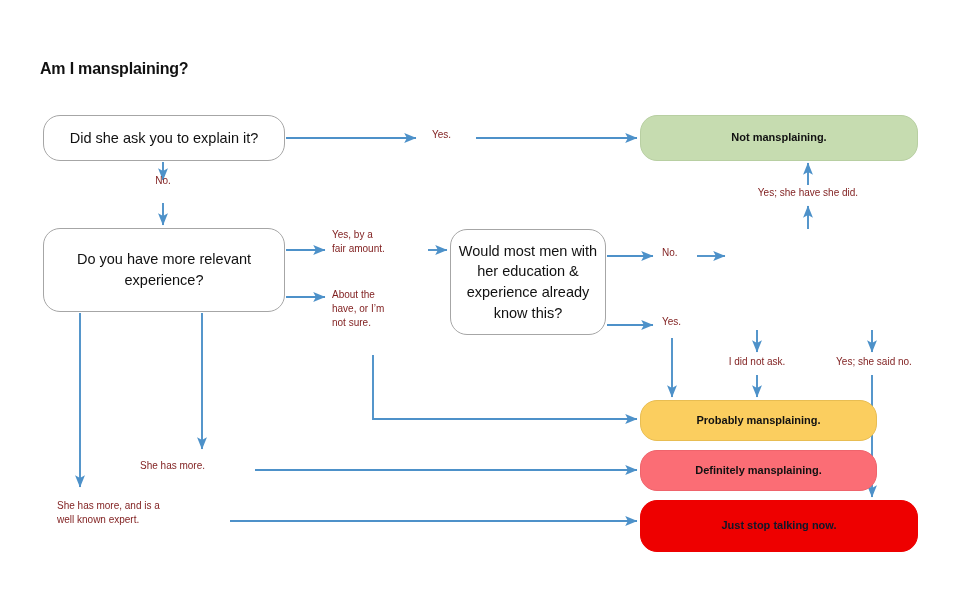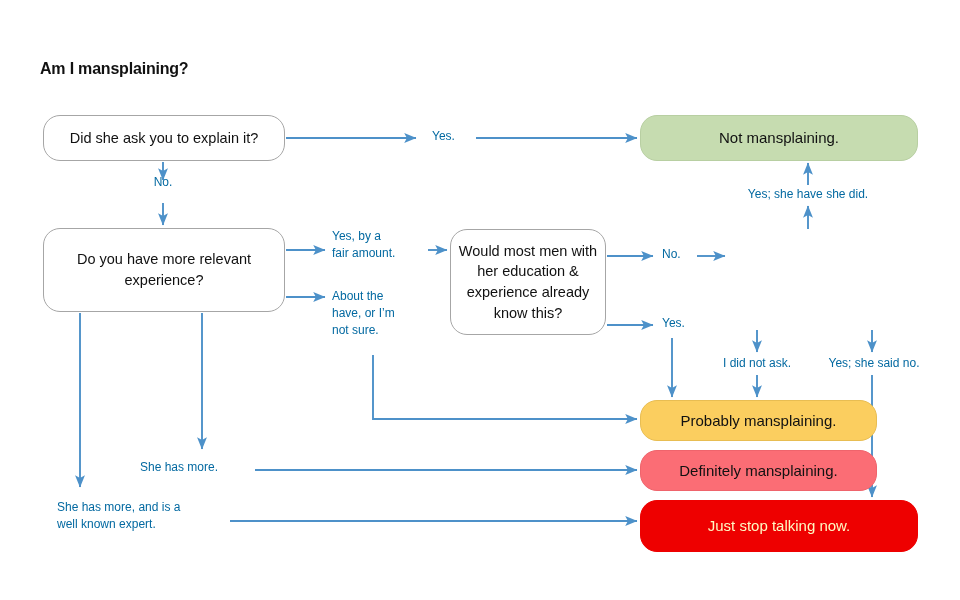--- a/index.html
+++ b/index.html
@@ -48,30 +48,30 @@
     line-height: 1.42;
     padding: 2px 6px;
     border-radius: 17px;
   }
   .node.decision {
     background: #ffffff;
     border: 1px solid #a6a6a6;
   }
   .node.terminal {
     border: 1px solid transparent;
-    font-weight: normal;
-    font-size: 15px;
+    font-weight: bold;
+    font-size: 11px;
     text-align: right;
   }
   .edge-label {
     position: absolute;
-    font-size: 12px;
+    font-size: 10px;
     line-height: 1.42;
     white-space: pre-line;
-    color: #0369a1;
+    color: #7f1d1d;
   }
   .edge-label.center {
     text-align: center;
   }
   .edge-label.left {
     text-align: left;
   }
 </style>
 </head>
 <body>
@@ -140,21 +140,21 @@
 
   <div class="node decision" style="left:450px; top:229px; width:156px; height:106px;">Would most men with her education &amp; experience already know this?</div>
 
 
   <div class="node terminal" style="left:640px; top:115px; width:278px; height:46px; background:#c6dcb0; border-color:#b8cfa2;">Not mansplaining.</div>
 
   <div class="node terminal" style="left:640px; top:400px; width:237px; height:41px; background:#fbce5f; border-color:#e8bd52;">Probably mansplaining.</div>
 
   <div class="node terminal" style="left:640px; top:450px; width:237px; height:41px; background:#fb6d75; border-color:#ef646c;">Definitely mansplaining.</div>
 
-  <div class="node terminal" style="left:640px; top:500px; width:278px; height:52px; background:#ee0000; border-color:#ee0000; color:#fef9c3;">Just stop talking now.</div>
+  <div class="node terminal" style="left:640px; top:500px; width:278px; height:52px; background:#ee0000; border-color:#ee0000; color:#0f172a;">Just stop talking now.</div>
 
   <div class="edge-label left" style="left:432px; top:128px;">Yes.</div>
 
   <div class="edge-label center" style="left:130px; top:174px; width:66px;">No.</div>
 
   <div class="edge-label left" style="left:332px; top:228px; width:100px;">Yes, by a
 fair amount.</div>
 
   <div class="edge-label left" style="left:332px; top:288px; width:100px;">About the
 have, or I’m

